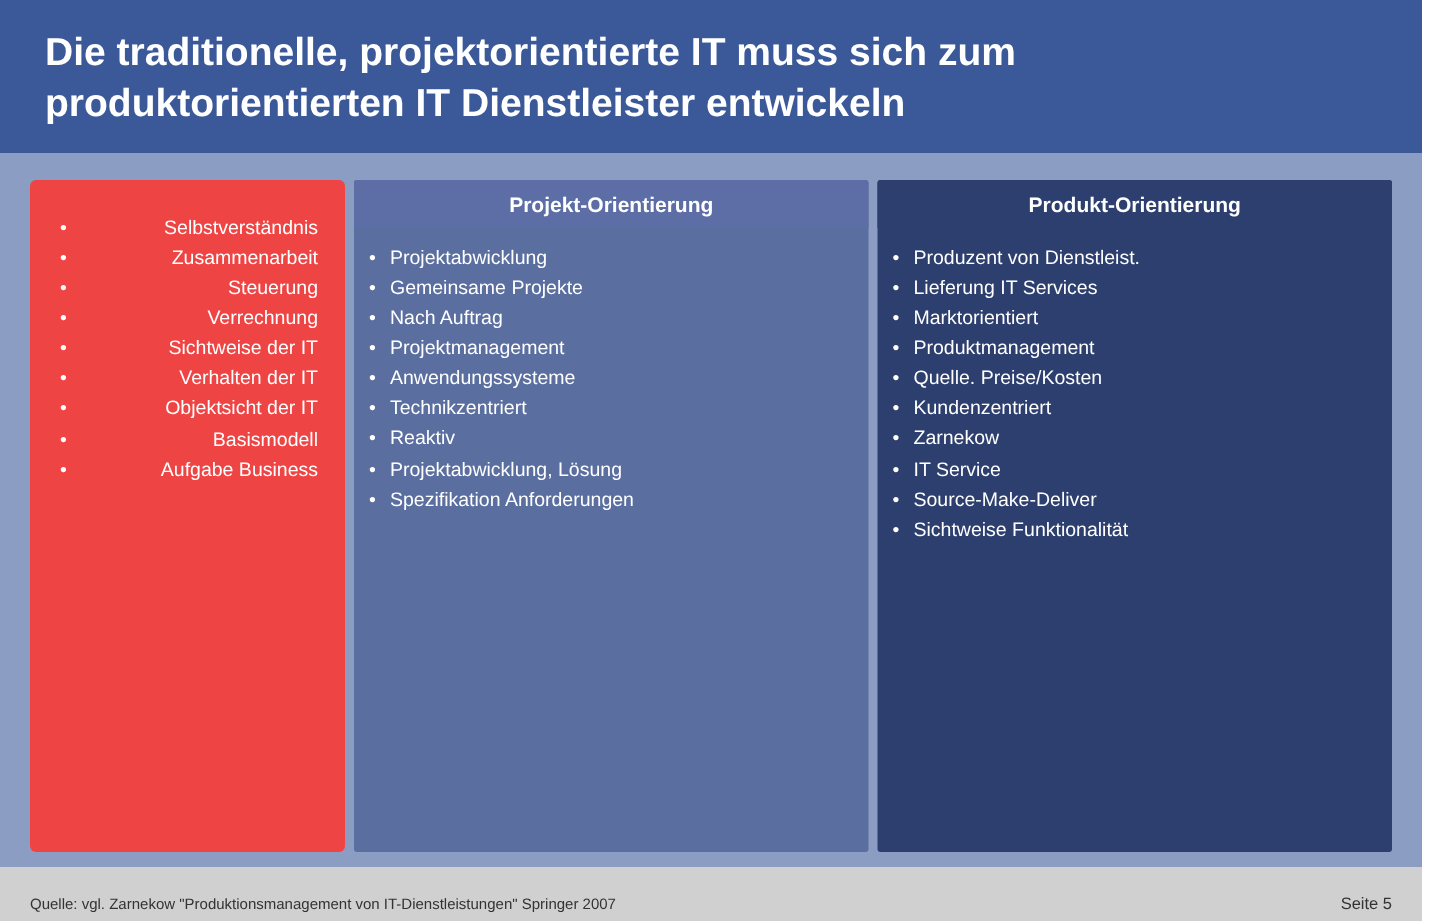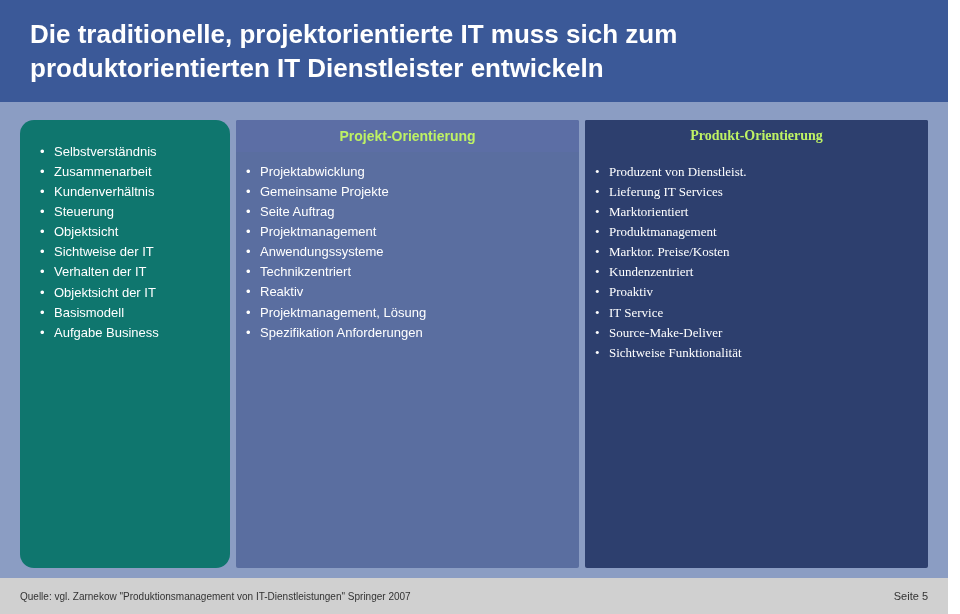--- a/index.html
+++ b/index.html
@@ -41,52 +41,52 @@
 
     
     .columns-row {
       display: flex;
       gap: 6px;
       flex: 1;
     }
 
     
     .col-left {
-      background: #0f766e;
-      border-radius: 14px;
+      background: #ef4444;
+      border-radius: 4px;
       padding: 14px 14px 14px 16px;
       flex: 0 0 210px;
       display: flex;
       flex-direction: column;
+      text-align: right;
     }
 
     
     .col-middle {
       background: #5a6ea0;
       border-radius: 2px;
       padding: 0;
       flex: 1;
       display: flex;
       flex-direction: column;
     }
 
     
     .col-right {
       background: #2d3f6e;
       border-radius: 2px;
       padding: 0;
       flex: 1;
       display: flex;
       flex-direction: column;
-      font-family: Liberation Serif, serif;
     }
 
     .col-header {
       background: #3b4f82;
-      color: #bef264;
+      color: #ffffff;
       font-size: 14px;
       font-weight: bold;
       padding: 8px 14px;
       text-align: center;
       border-radius: 2px 2px 0 0;
     }
 
     .col-middle .col-header {
       background: #5c6ea5;
     }
@@ -122,21 +122,21 @@
 
     .col-left .col-body {
       padding: 8px 4px 8px 4px;
     }
 
     
     .footer {
       background: #d0d0d0;
       display: flex;
       justify-content: space-between;
-      align-items: center;
+      align-items: flex-end;
       padding: 5px 20px;
       min-height: 36px;
     }
 
     .footer-left {
       color: #333;
       font-size: 10px;
     }
 
     .footer-right {
@@ -164,60 +164,59 @@
 
   <div class="main">
     <div class="columns-row">
 
       <div class="col-left">
         <div class="col-body">
           <ul>
 
           <li>Selbstverständnis</li>
               <li>Zusammenarbeit</li>
-              <li>Kundenverhältnis</li>
               <li>Steuerung</li>
-              <li>Objektsicht</li>
+              <li>Verrechnung</li>
               <li>Sichtweise der IT</li>
               <li>Verhalten der IT</li>
               <li>Objektsicht der IT</li>
               <li>Basismodell</li>
               <li>Aufgabe Business</li>
             </ul>
         </div>
       </div>
 
       <div class="col-middle">
         <div class="col-header">Projekt-Orientierung</div>
         <div class="col-body">
           <ul>
           <li>Projektabwicklung</li>
               <li>Gemeinsame Projekte</li>
-              <li>Seite Auftrag</li>
+              <li>Nach Auftrag</li>
               <li>Projektmanagement</li>
               <li>Anwendungssysteme</li>
               <li>Technikzentriert</li>
               <li>Reaktiv</li>
-              <li>Projektmanagement, Lösung</li>
+              <li>Projektabwicklung, Lösung</li>
               <li>Spezifikation Anforderungen</li>
             </ul>
         </div>
       </div>
 
       <div class="col-right">
         <div class="col-header">Produkt-Orientierung</div>
         <div class="col-body">
           <ul>
           <li>Produzent von Dienstleist.</li>
               <li>Lieferung IT Services</li>
               <li>Marktorientiert</li>
               <li>Produktmanagement</li>
-              <li>Marktor. Preise/Kosten</li>
+              <li>Quelle. Preise/Kosten</li>
               <li>Kundenzentriert</li>
-              <li>Proaktiv</li>
+              <li>Zarnekow</li>
               <li>IT Service</li>
               <li>Source-Make-Deliver</li>
               <li>Sichtweise Funktionalität</li>
             </ul>
         </div>
       </div>
 
     </div>
   </div>
 

